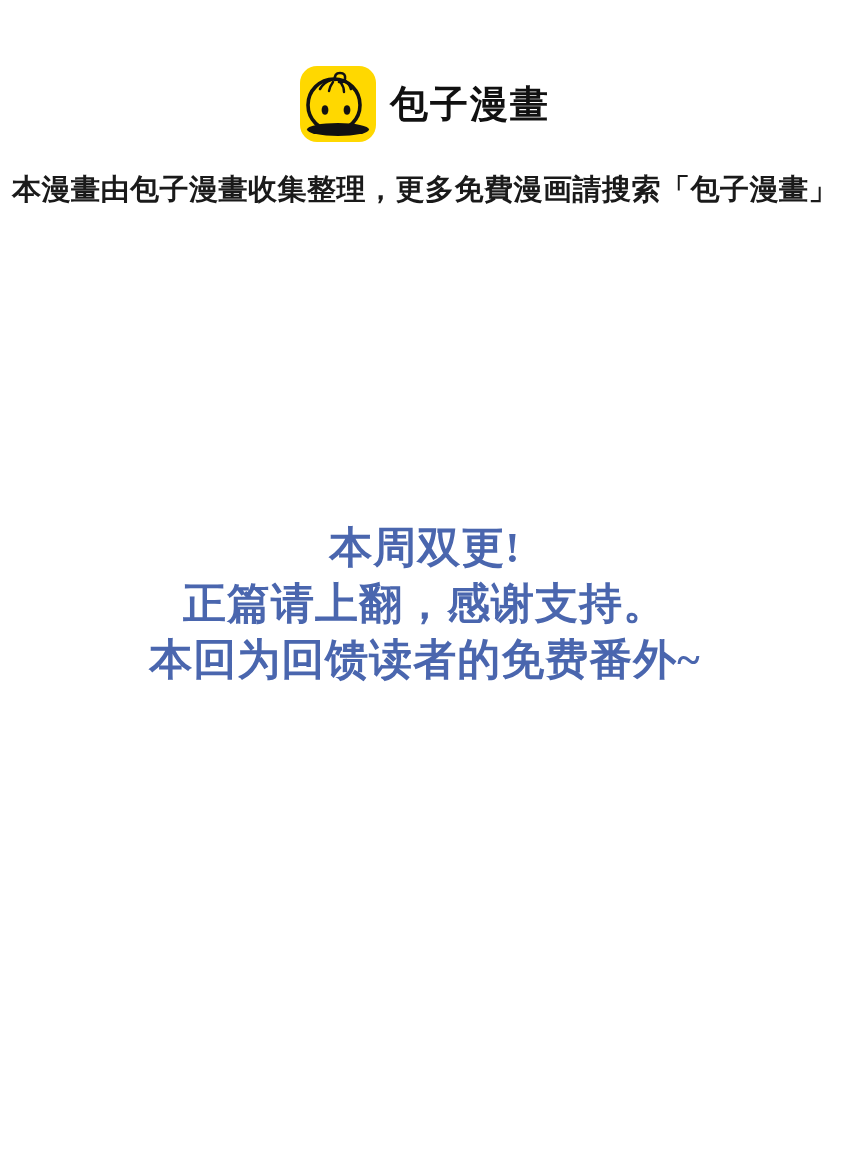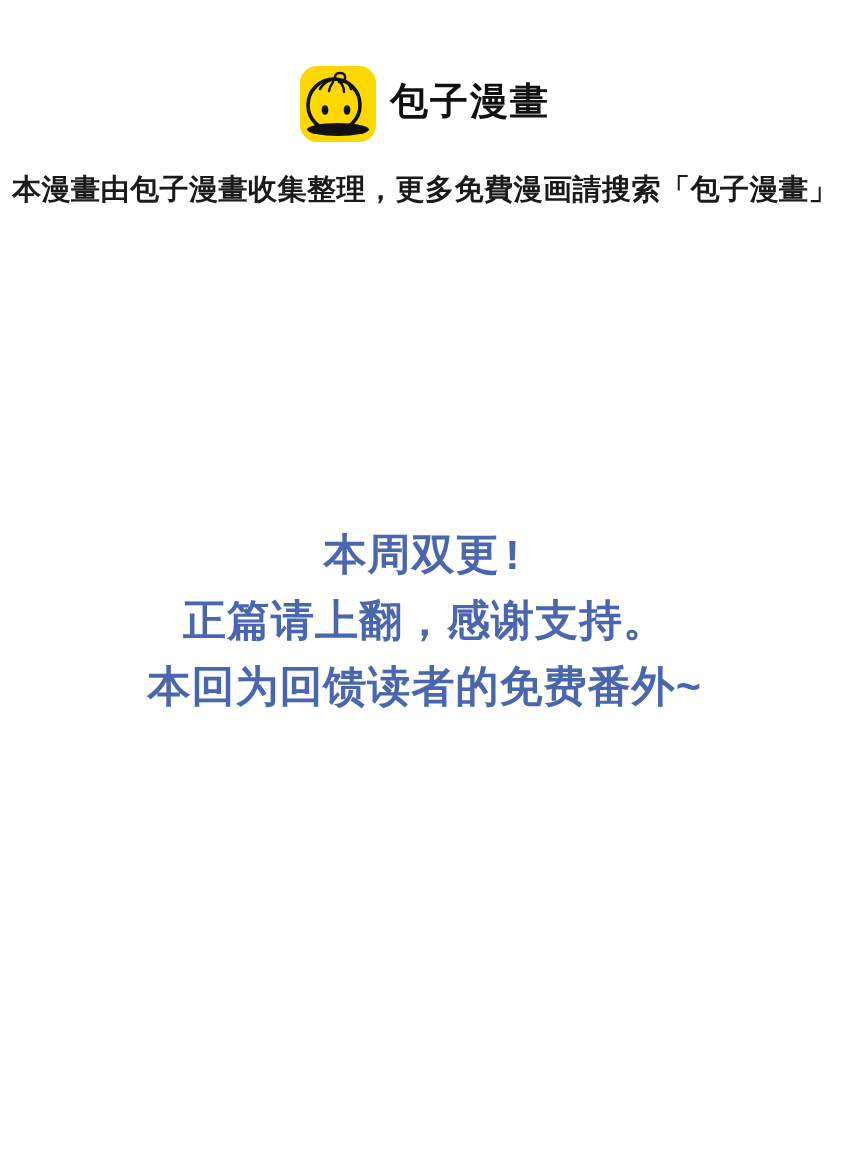--- a/index.html
+++ b/index.html
@@ -6,21 +6,21 @@
     margin: 0;
     padding: 0;
     background: #ffffff;
   }
   .page {
     position: relative;
     width: 850px;
     height: 1155px;
     background: #ffffff;
     overflow: hidden;
-    font-family: Liberation Mono, monospace;
+    font-family: Liberation Serif, serif;
   }
   .logo-row {
     position: absolute;
     top: 66px;
     left: 0;
     width: 100%;
     display: flex;
     justify-content: center;
     align-items: center;
     gap: 14px;
@@ -58,21 +58,20 @@
     width: 100%;
     text-align: center;
     color: #4a66ae;
     font-size: 43px;
     font-weight: 700;
     line-height: 56px;
     letter-spacing: 1px;
   }
   .announcement .line {
     white-space: nowrap;
-    margin-top: 10px;
   }
 </style>
 </head>
 <body>
 
 <div class="page">
 
   <div class="logo-row">
     <svg class="logo-icon" viewBox="0 0 76 76" xmlns="http://www.w3.org/2000/svg" aria-hidden="true">
       <rect x="0" y="0" width="76" height="76" rx="17" fill="#FFD800"></rect>

